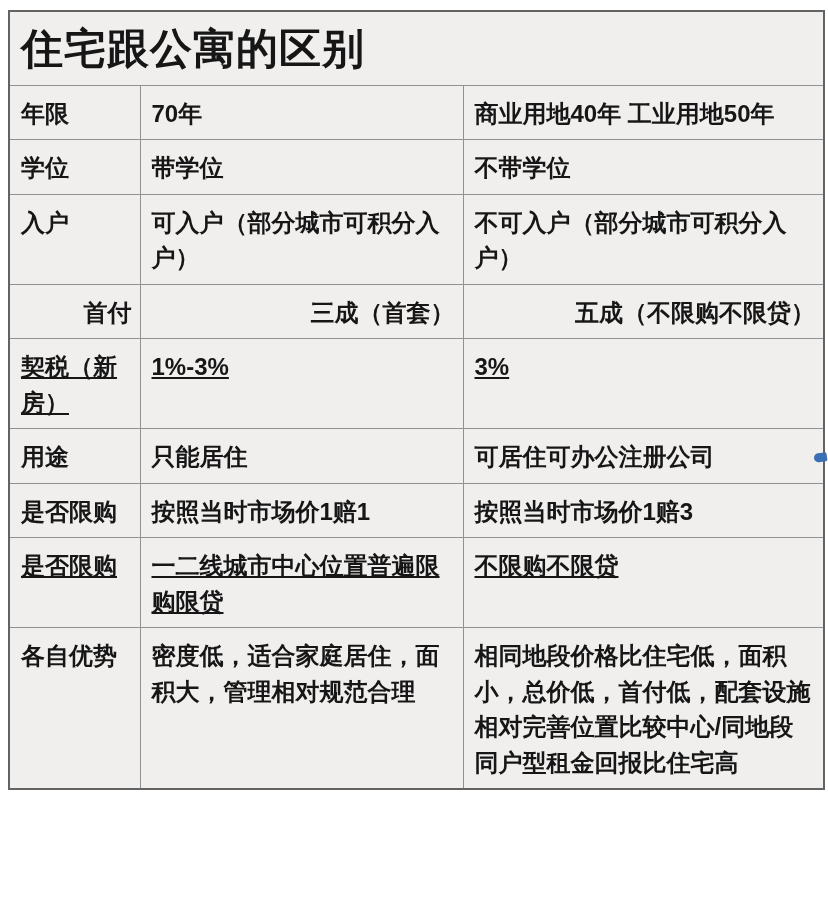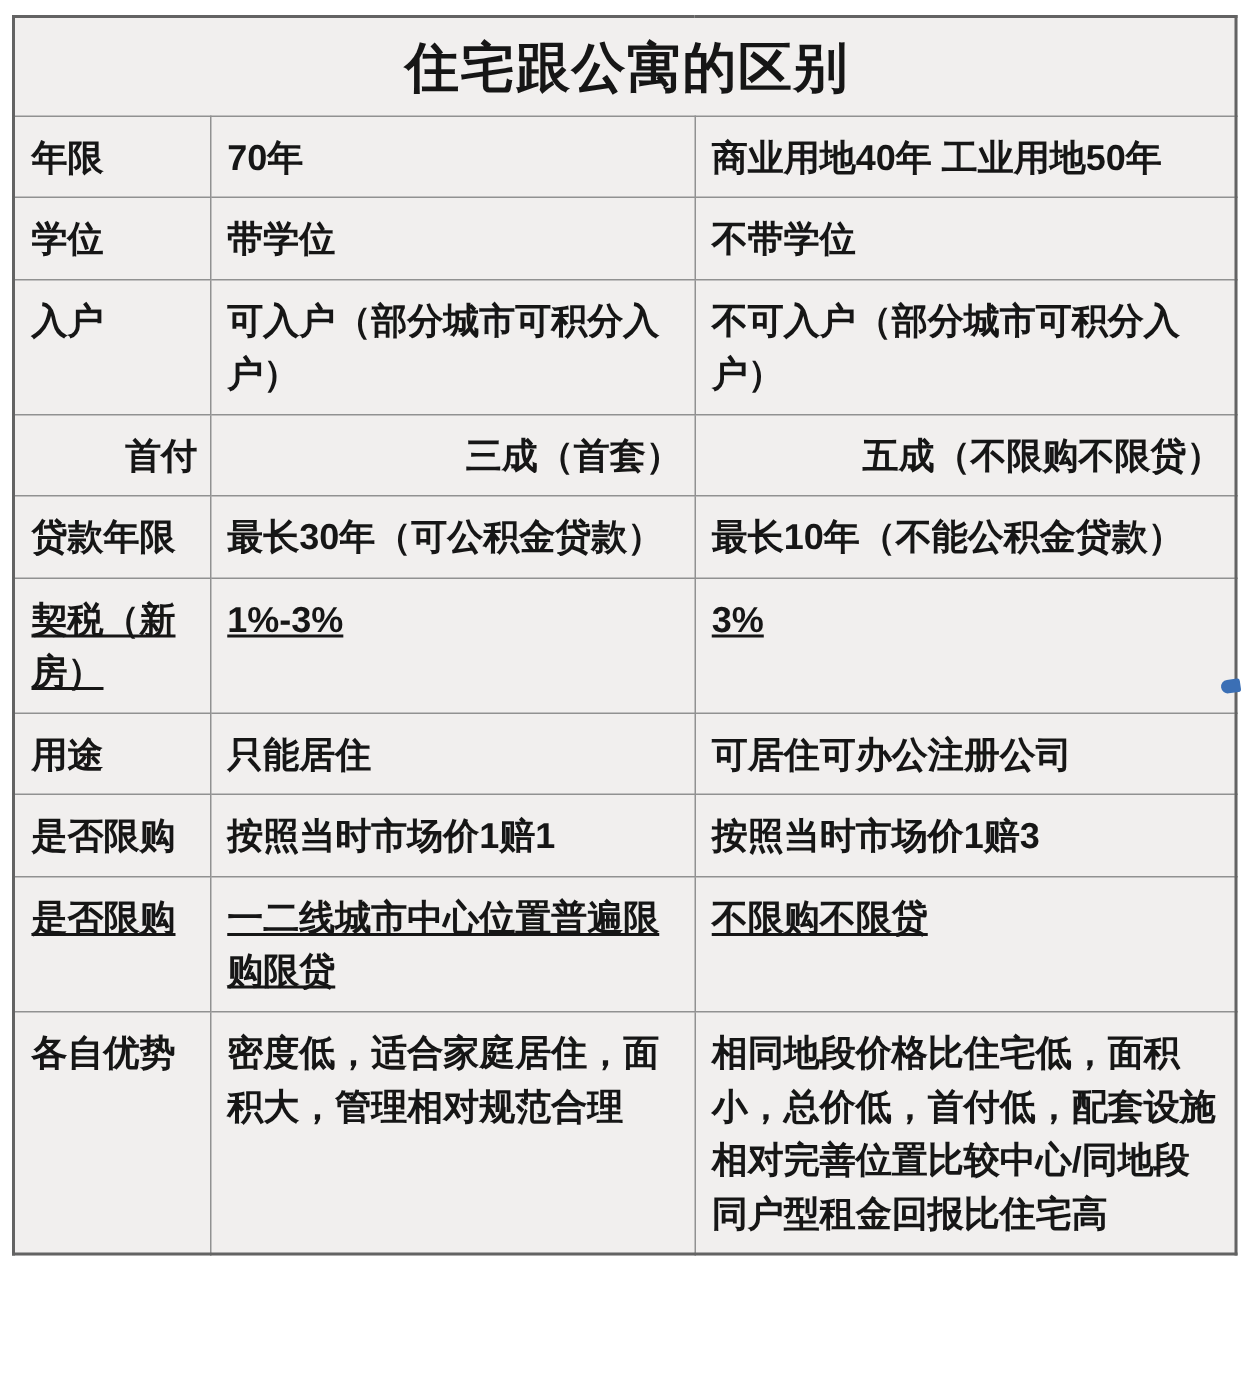--- a/index.html
+++ b/index.html
@@ -33,22 +33,21 @@
     border: 1px solid #919191;
     box-sizing: border-box;
     vertical-align: top;
     padding: 10px 8px 8px 11px;
     background: #f1efee;
     word-break: break-all;
     overflow-wrap: break-word;
   }
   .title-row td {
     background: #fdfdfd;
-    text-align: center;
-    font-size: 36px;
+    font-size: 42px;
     padding: 3px 4px 4px 4px;
     height: 53px;
     border-bottom: 2px solid #7e7e7e;
     line-height: 1.3;
     letter-spacing: 1px;
   }
   .header-row td {
     background: #ebe9e8;
     height: 49px;
   }
@@ -106,25 +105,20 @@
         <tr class="body-row row-2">
           <td class="label-col">入户</td>
           <td>可入户（部分城市可积分入户）</td>
           <td>不可入户（部分城市可积分入户）</td>
         </tr>
         <tr class="body-row row-3">
           <td class="label-col">首付</td>
           <td>三成（首套）</td>
           <td>五成（不限购不限贷）</td>
         </tr>
-        <tr class="body-row row-4">
-          <td class="label-col">贷款年限</td>
-          <td>最长30年（可公积金贷款）</td>
-          <td>最长10年（不能公积金贷款）</td>
-        </tr>
         <tr class="body-row row-6">
           <td class="label-col">契税（新房）</td>
           <td>1%-3%</td>
           <td>3%</td>
         </tr>
         <tr class="body-row row-7">
           <td class="label-col">用途</td>
           <td>只能居住</td>
           <td>可居住可办公注册公司</td>
         </tr>

